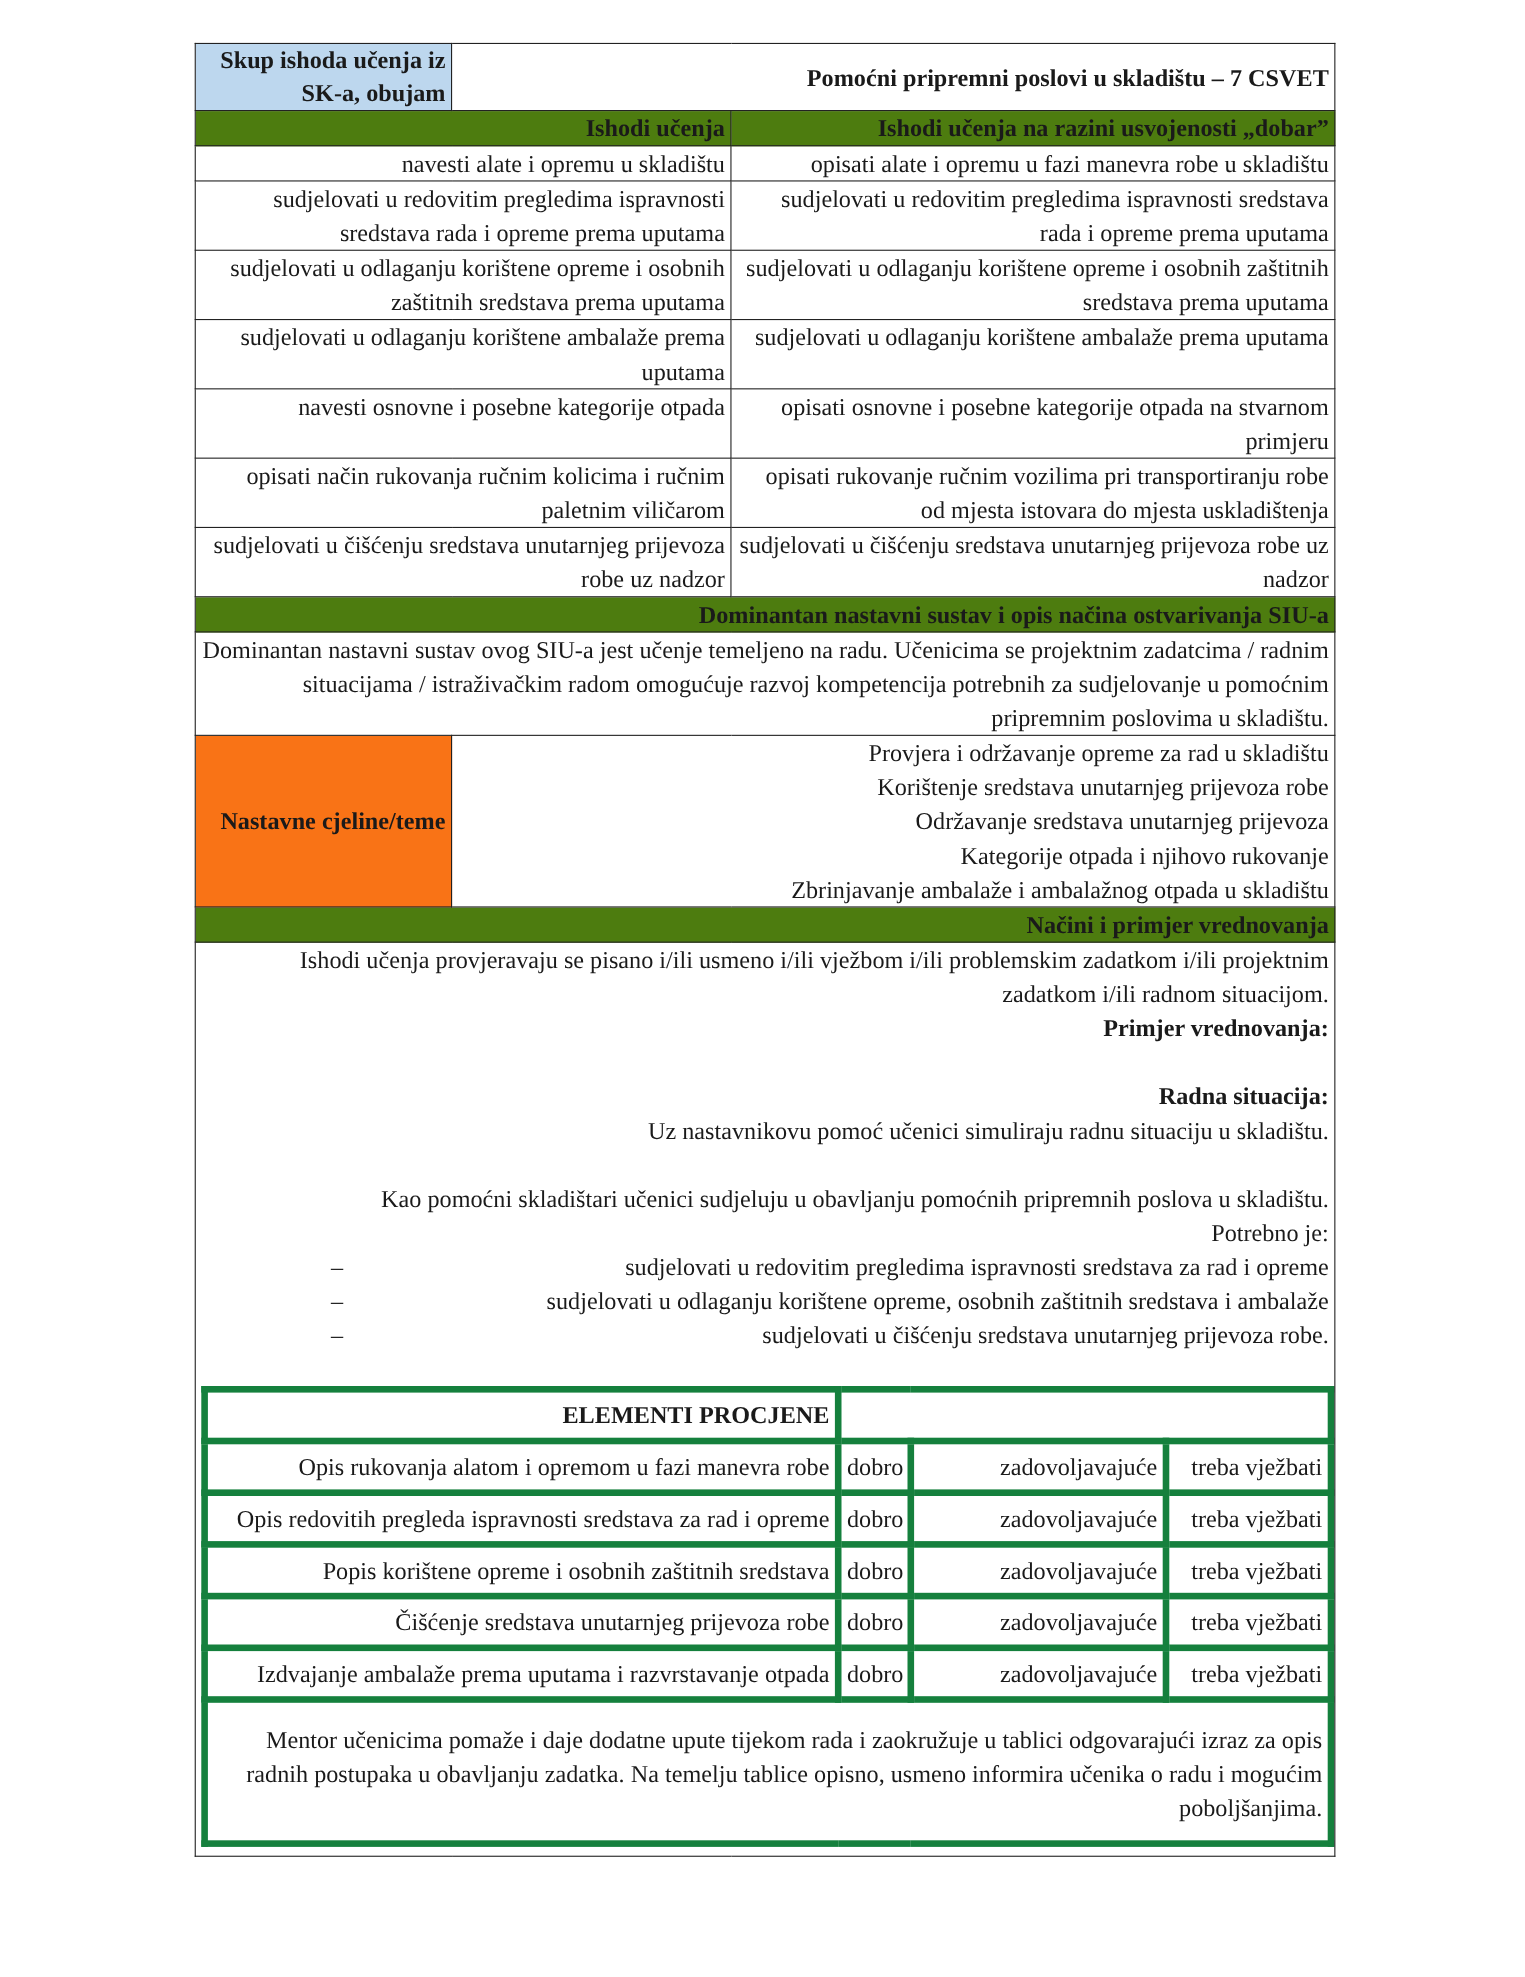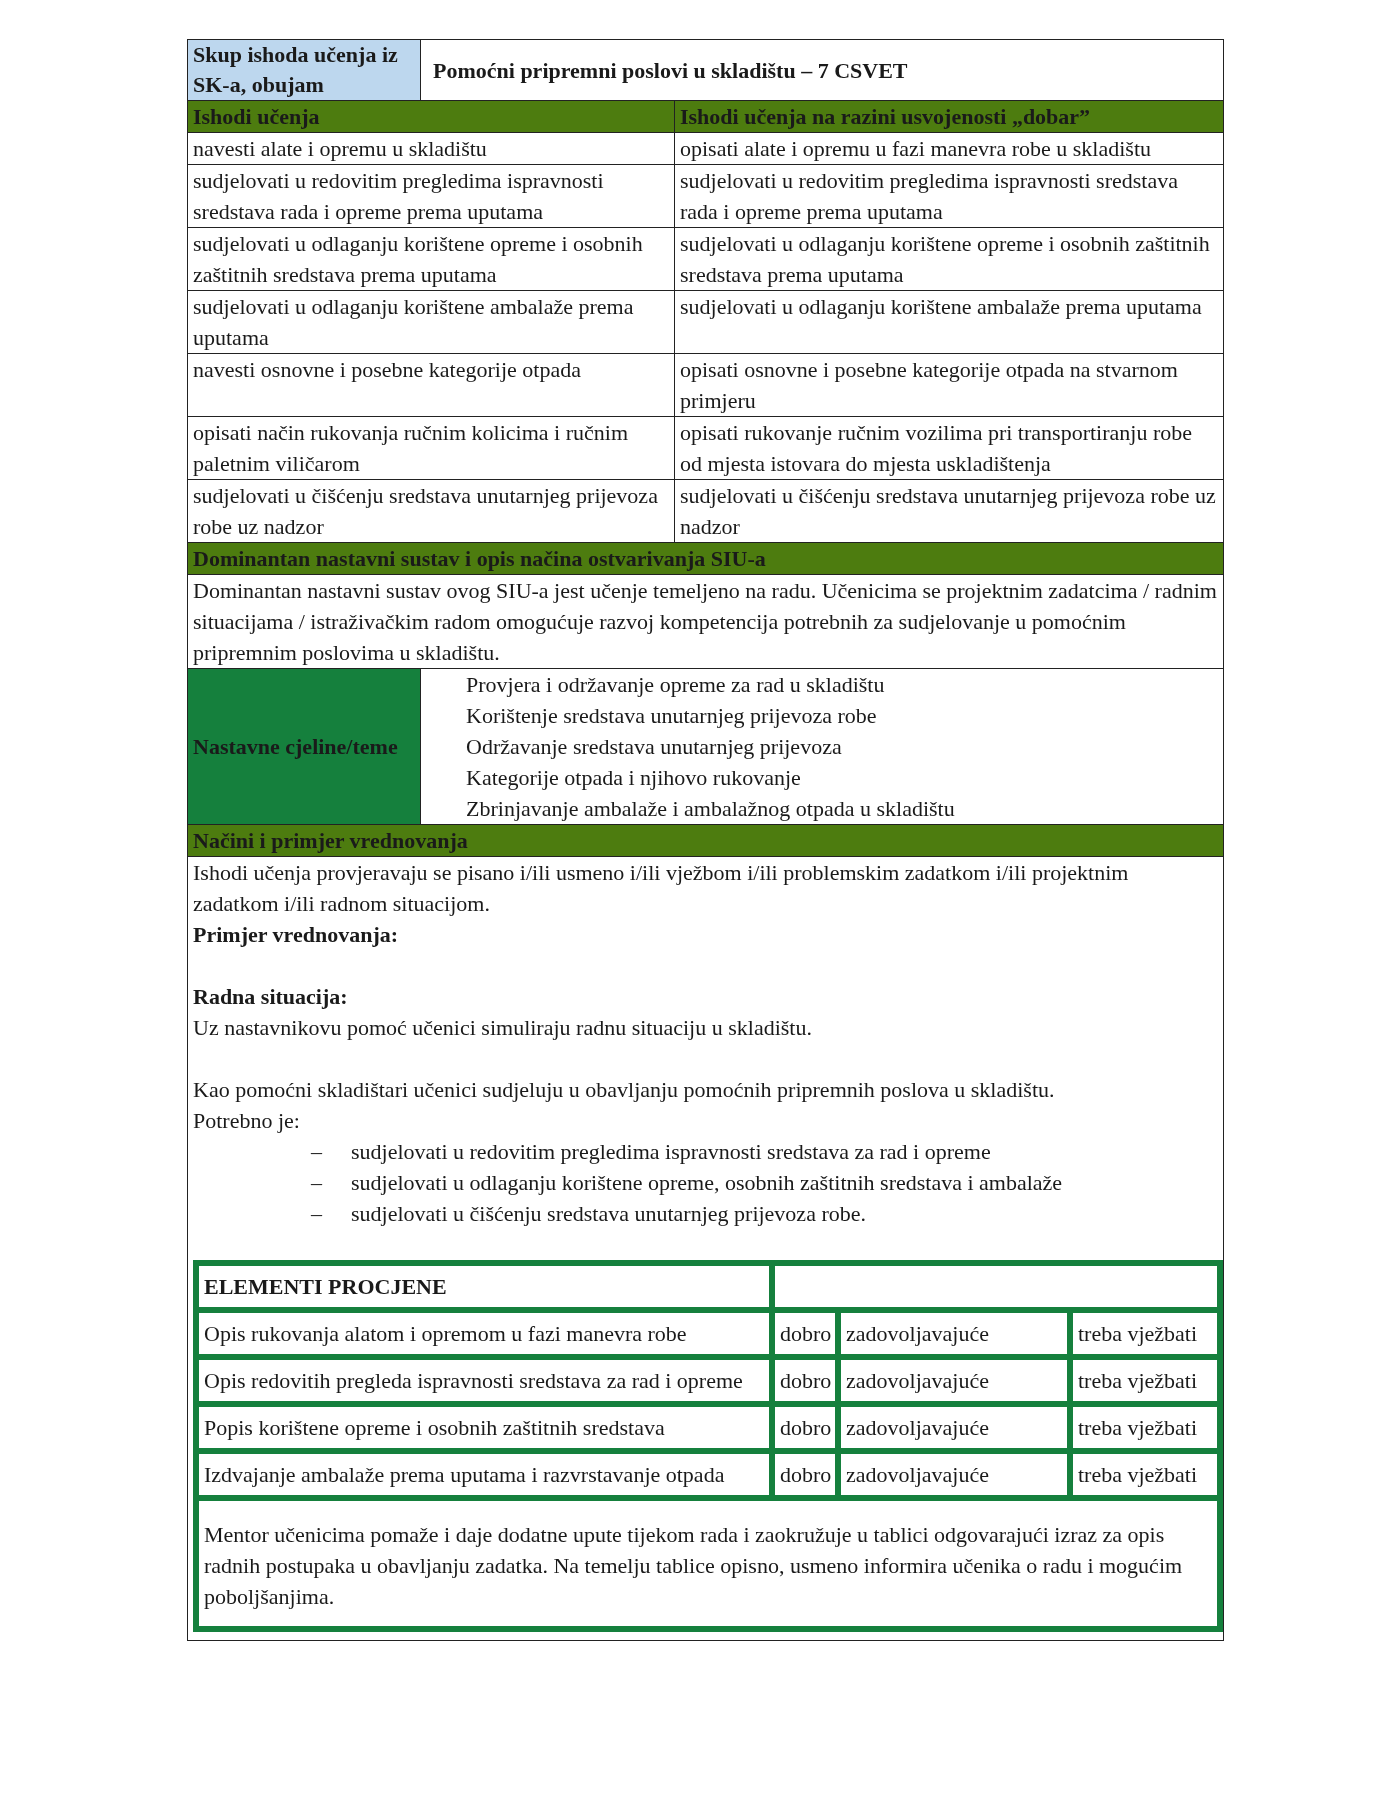--- a/index.html
+++ b/index.html
@@ -1,23 +1,23 @@
 <!DOCTYPE html>
 <html><head>
 <meta charset="utf-8">
 <style>
   html, body { margin: 0; padding: 0; background: #ffffff; }
   body { width: 1386px; height: 1797px; position: relative; font-family: "Liberation Serif", "DejaVu Serif", serif; color: #1a1a1a; }
-  .page { position: absolute; left: 187px; top: 39px; width: 1036px; }
+  .page { position: absolute; left: 177px; top: 39px; width: 1036px; text-align: right; }
   table.main { width: 1036px; border-collapse: collapse; table-layout: fixed; font-size: 22px; line-height: 31px; }
   table.main td { border: 1.5px solid #222; padding: 0 5px; vertical-align: top; }
   .hdr { background: #4d7c0f; font-weight: bold; }
   .top-left { font-weight: bold; background: #bdd7ee; font-size: 22px; line-height: 30px; }
   .top-right { font-weight: bold; vertical-align: middle !important; padding-left: 12px !important; font-size: 22px; margin-left: 32px; }
-  .topics-label { background: #15803d; font-weight: bold; vertical-align: middle !important; }
+  .topics-label { background: #f97316; font-weight: bold; vertical-align: middle !important; }
   .topics-list div { padding-left: 40px; }
   .eval-cell { padding: 0 5px 0 5px !important; }
   .bold { font-weight: bold; }
   .blank { height: 31px; }
   .dash-list { list-style: none; margin: 0; padding: 0 0 0 118px; }
   .dash-list li { position: relative; padding-left: 40px; }
   .dash-list li .dash { position: absolute; left: 0; }
   table.rubric { width: 1024px; margin: 31px 0 8px 0; border-collapse: collapse; table-layout: fixed; font-size: 22px; line-height: 31px; }
   table.rubric td { border: 6px solid #15803d; padding: 5px 5px; vertical-align: middle; }
   table.rubric td.r-title { font-weight: bold; }
@@ -132,20 +132,26 @@
                   <td>zadovoljavajuće</td>
                   <td>treba vježbati</td>
                 </tr>
           <tr>
                   <td>Popis korištene opreme i osobnih zaštitnih sredstava</td>
                   <td>dobro</td>
                   <td>zadovoljavajuće</td>
                   <td>treba vježbati</td>
                 </tr>
           <tr>
+                  <td>Čišćenje sredstava unutarnjeg prijevoza robe</td>
+                  <td>dobro</td>
+                  <td>zadovoljavajuće</td>
+                  <td>treba vježbati</td>
+                </tr>
+          <tr>
                   <td>Izdvajanje ambalaže prema uputama i razvrstavanje otpada</td>
                   <td>dobro</td>
                   <td>zadovoljavajuće</td>
                   <td>treba vježbati</td>
                 </tr>
           <tr>
             <td class="note" colspan="4">Mentor učenicima pomaže i daje dodatne upute tijekom rada i zaokružuje u tablici odgovarajući izraz za opis radnih postupaka u obavljanju zadatka. Na temelju tablice opisno, usmeno informira učenika o radu i mogućim poboljšanjima.</td>
           </tr>
         </tbody>
             </table>

